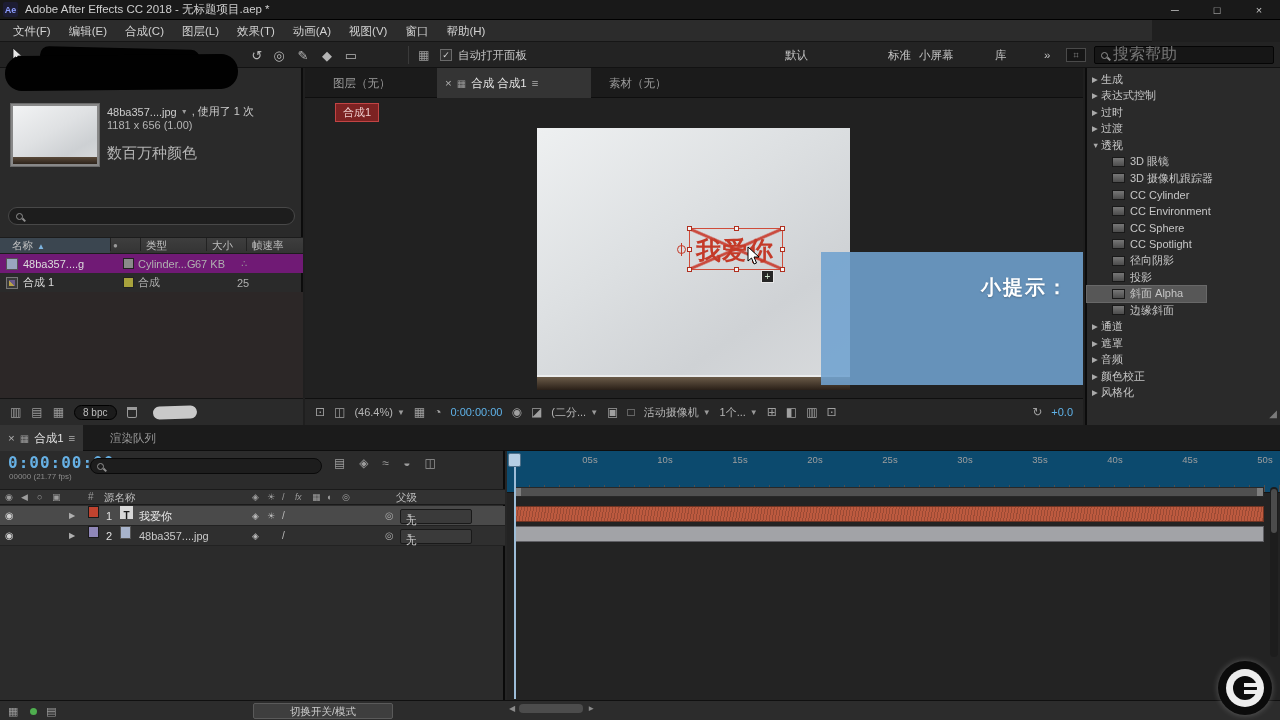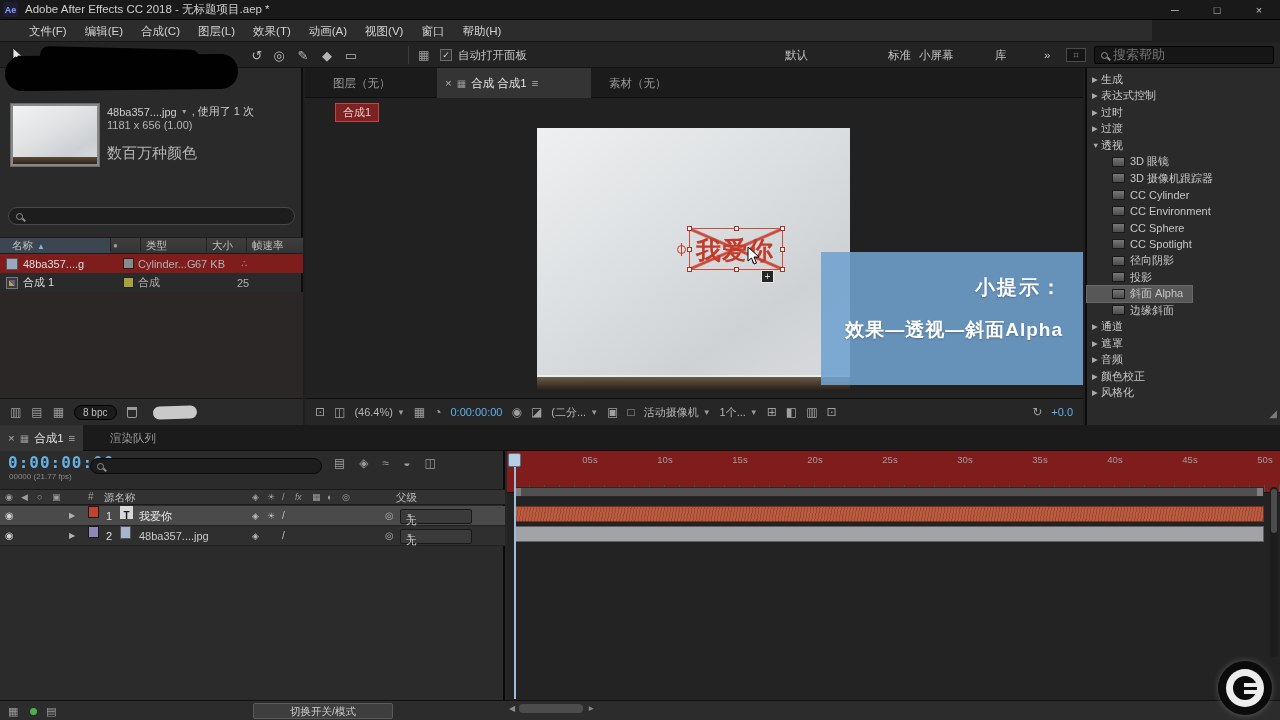--- a/index.html
+++ b/index.html
@@ -6,33 +6,33 @@
 html,body{width:1280px;height:720px}
 body{position:relative;overflow:hidden;background:#1f1f1f;font-family:"Liberation Sans","DejaVu Sans",sans-serif;font-size:12px;color:#c8c8c8}
 i{font-style:normal}
 
 #titlebar{position:absolute;left:0;top:0;width:1280px;height:20px;background:#191919;display:flex;align-items:center;border-bottom:1px solid #000}
 .ae-logo{width:15px;height:15px;margin-left:3px;background:#1d1d33;color:#8e9eff;font-size:9px;font-weight:bold;display:flex;align-items:center;justify-content:center;border-radius:2px}
 .tb-title{margin-left:7px;font-size:11.5px;color:#cfcfcf}
 #titlebar .sp{flex:1}
 .winbtn{width:42px;text-align:center;font-size:11px;color:#c4c4c4;line-height:20px}
 
-#menubar{position:absolute;left:0;top:20px;width:1152px;height:22px;background:#2c2c2c;border-bottom:1px solid #161616;display:flex;align-items:center;padding-left:20px}
+#menubar{position:absolute;left:0;top:20px;width:1152px;height:22px;background:#2c2c2c;border-bottom:1px solid #161616;display:flex;align-items:center;padding-left:4px}
 #menubar span{padding:0 9px;font-size:11.5px;color:#d2d2d2;line-height:22px}
 
 #toolbar{position:absolute;left:0;top:42px;width:1280px;height:26px;background:#232323;border-bottom:1px solid #121212}
 .tool{position:absolute;top:0;width:22px;height:26px;display:flex;align-items:center;justify-content:center;color:#b5b5b5;font-size:13px}
 #tb-sep{position:absolute;left:408px;top:4px;width:1px;height:18px;background:#3a3a3a}
 .tb-panel-ico{position:absolute;left:418px;top:0;line-height:26px;font-size:12px;color:#9a9a9a}
 .tb-check{position:absolute;left:440px;top:7px;width:12px;height:12px;background:#303030;border:1px solid #6a6a6a;color:#d8d8d8;font-size:9px;line-height:10px;text-align:center}
 .tb-check-label{position:absolute;left:458px;top:0;line-height:26px;font-size:11.5px;color:#c6c6c6}
 .ws{position:absolute;top:0;line-height:26px;font-size:11.5px;color:#c2c2c2}
 .tb-grid{position:absolute;left:1066px;top:6px;width:20px;height:14px;background:#161616;border:1px solid #4a4a4a;color:#9a9a9a;font-size:9px;text-align:center;line-height:12px}
 .tb-search{position:absolute;left:1094px;top:4px;width:180px;height:18px;background:#161616;border:1px solid #050505;border-radius:2px;display:flex;align-items:center;padding:0 6px;gap:5px}
-.tb-search input{background:none;border:none;outline:none;color:#9a9a9a;font-size:13px;width:140px;font-family:Liberation Serif, serif}
+.tb-search input{background:none;border:none;outline:none;color:#9a9a9a;font-size:16px;width:140px;font-family:Liberation Mono, monospace}
 .mag{width:7px;height:7px;border:1.5px solid #8f8f8f;border-radius:50%;position:relative;flex:none}
 .mag::after{content:"";position:absolute;width:4px;height:1.5px;background:#8f8f8f;right:-3.5px;bottom:-2px;transform:rotate(45deg)}
 
 .scrib1{position:absolute;left:5px;top:55px;width:233px;height:35px;background:#010101;border-radius:17px;transform:rotate(-.6deg);z-index:40}
 .scrib1b{position:absolute;left:40px;top:48px;width:160px;height:18px;background:#010101;border-radius:9px;transform:rotate(1.5deg);z-index:40}
 
 #project{position:absolute;left:0;top:68px;width:303px;height:357px;background:#2a2a2a;border-right:2px solid #0c0c0c}
 .pp-thumb{position:absolute;left:10px;top:35px;width:90px;height:64px;border:1px solid #6a6a6a;background:#888}
 .pp-thumb-img{position:absolute;inset:2px;background:linear-gradient(150deg,#f2f3f4 0%,#dfe1e3 45%,#cdd0d3 75%,#d8dadc 100%)}
 .pp-thumb-img::after{content:"";position:absolute;left:0;bottom:0;width:100%;height:7px;background:linear-gradient(#5a4a3a,#2e241c)}
@@ -43,21 +43,21 @@
 .pp-search{position:absolute;left:8px;top:139px;width:287px;height:18px;background:#1d1d1d;border:1px solid #484848;border-radius:9px;display:flex;align-items:center;padding:0 7px;gap:5px}
 .pp-search input{background:none;border:none;outline:none;width:240px;color:#999;font-size:11px;font-family:inherit}
 .pp-head{position:absolute;left:0;top:169px;width:303px;height:17px;background:linear-gradient(#3e3e3e,#343434);border-top:1px solid #1c1c1c;border-bottom:1px solid #1c1c1c;font-size:10.5px;color:#c0c0c0}
 .pp-head>span{position:absolute;top:0;line-height:15px}
 .ph-name{left:0;width:110px;padding-left:12px;background:#3b4650;height:15px}
 .ph-sort{color:#7db4e0;font-size:8px;margin-left:4px}
 .ph-dot{left:113px;font-size:8px;color:#9a9a9a}
 .ph-type{left:146px}.ph-size{left:212px}.ph-fps{left:252px}
 .ph-sep{position:absolute;top:1px;width:1px;height:13px;background:#222}
 .pp-row{position:absolute;left:0;width:303px;height:19px;display:flex;align-items:center;font-size:11px}
-.pp-row.pr1{top:186px;background:#7f1d1d}
+.pp-row.pr1{top:186px;background:#701a75}
 .pp-row.pr2{top:205px}
 .fico{width:12px;height:12px;margin-left:6px;background:#9aa7c0;border:1px solid #555;flex:none}
 .cico{width:12px;height:12px;margin-left:6px;background:#3a3a3a;border:1px solid #777;flex:none;position:relative}
 .cico::after{content:"";position:absolute;inset:2px;background:linear-gradient(45deg,#b8a24a 50%,#6a5a8a 50%)}
 .pp-row .nm{margin-left:5px;width:100px;color:#dcdcdc;overflow:hidden;white-space:nowrap}
 .pp-row .chip{width:11px;height:11px;border:1px solid #222;margin-right:4px;flex:none}
 .chip.g{background:#8a8a8a}.chip.y{background:#a8a23c}
 .pp-row .ty{width:57px;color:#b0b0b0;overflow:hidden;white-space:nowrap}
 .pp-row .sz{width:42px;color:#b0b0b0}
 .pp-row .fps{width:30px;color:#b0b0b0}
@@ -81,35 +81,35 @@
 .canvas::after{content:"";position:absolute;left:0;bottom:0;width:100%;height:13px;background:linear-gradient(#6a5a48,#2a2018);box-shadow:0 -2px 0 rgba(255,255,255,.5)}
 .canvas::before{content:"";position:absolute;left:0;bottom:13px;width:40px;height:30px;background:radial-gradient(closest-side at 0% 100%,rgba(60,50,40,.55),transparent)}
 .sel-text{position:absolute;left:152px;top:100px;width:94px;height:42px;border:1px solid rgba(205,60,40,.9)}
 .sel-text::before{content:"";position:absolute;inset:0;background:linear-gradient(to top right,transparent 47%,rgba(200,50,35,.85) 49% 51%,transparent 53%),linear-gradient(to bottom right,transparent 47%,rgba(200,50,35,.85) 49% 51%,transparent 53%)}
 .stx{position:absolute;left:6px;top:5px;font-size:25px;font-weight:bold;color:#c43a28;letter-spacing:1px;white-space:nowrap}
 .h{position:absolute;width:5px;height:5px;background:#f5f5f5;border:1px solid #b03020}
 .anchor{position:absolute;left:-13px;top:16px;width:9px;height:9px;border:1.5px solid #c43a28;border-radius:50%}
 .anchor::after{content:"";position:absolute;left:2.5px;top:-3px;width:1.5px;height:13px;background:#c43a28}
 .cursor{position:absolute;left:210px;top:118px;z-index:5}
 .dupbox{position:absolute;left:224px;top:142px;width:13px;height:13px;background:#262626;border:1px solid #e8e8e8;color:#cfe8cf;font-size:10px;line-height:11px;text-align:center;z-index:5}
-.tooltip{position:absolute;left:516px;top:184px;width:262px;height:133px;background:rgba(112,162,207,.88);z-index:6;text-align:right;padding:22px 20px 0 0;color:#fff}
+.tooltip{position:absolute;left:516px;top:184px;width:262px;height:133px;background:rgba(112,162,207,.88);z-index:6;text-align:right;padding:22px 14px 0 0;color:#fff}
 .tip-t{font-size:20px;font-weight:bold;letter-spacing:2px;margin-bottom:16px;text-shadow:0 1px 2px rgba(0,0,0,.25)}
 .tip-b{font-size:19px;font-weight:bold;letter-spacing:1px;text-shadow:0 1px 2px rgba(0,0,0,.25)}
 .vw-bar{position:absolute;left:0;top:330px;width:100%;height:27px;background:#262626;border-top:1px solid #0f0f0f;display:flex;align-items:center;gap:9px;padding:0 10px;font-size:11px;color:#b5b5b5;white-space:nowrap}
 .vw-bar .ic{color:#a0a0a0;font-size:12px}
 .vw-bar .tc{color:#5fb2e8}
 .vw-bar .dd{color:#9a9a9a;font-size:8px;margin-left:-5px}
 .vw-bar .exp{color:#5fb2e8}
 .vw-bar .spacer{flex:1}
 
 #effects{position:absolute;left:1085px;top:68px;width:195px;height:357px;background:#2a2a2a;border-left:2px solid #0c0c0c;padding-top:3px}
 .fx-row{height:16.5px;display:flex;align-items:center;font-size:11px;color:#c6c6c6;white-space:nowrap}
 .fx-row .tw{width:9px;margin-left:5px;font-size:7.5px;color:#aaa;flex:none}
 .fx-row.c{padding-left:25px;gap:5px}
-.fx-row.c.sel{background:#575757;width:max-content;padding-right:9px;outline:1px solid #686868}
+.fx-row.c.sel{background:#575757;width:max-content;padding-right:23px;outline:1px solid #686868}
 .fxi{width:13px;height:10px;background:linear-gradient(#777,#4c4c4c);border:1px solid #191919;flex:none}
 .grip{position:absolute;right:3px;bottom:6px;color:#7a7a7a;font-size:10px}
 
 #timeline{position:absolute;left:0;top:425px;width:1280px;height:275px;background:#262626}
 .tl-tabs{position:absolute;left:0;top:0;width:100%;height:26px;background:#1b1b1b;border-bottom:1px solid #0e0e0e}
 .tl-tab{position:absolute;left:0;top:0;height:26px;background:#343434;display:flex;align-items:center;gap:5px;padding:0 8px;font-size:11.5px;color:#e2e2e2}
 .tl-tab .x,.tl-tab .mn{color:#b0b0b0}
 .tl-tab .pic{font-size:10px;color:#9a9a9a}
 .tl-queue{position:absolute;left:110px;line-height:26px;font-size:11.5px;color:#9a9a9a}
 .tl-left{position:absolute;left:0;top:26px;width:505px;height:249px;background:#2b2b2b;border-right:2px solid #0a0a0a}
@@ -138,21 +138,21 @@
 .tr-fbadge{left:120px;top:3.5px;width:11px;height:13px;background:#a8b4cc;border:1px solid #555}
 .tr-name{left:139px;color:#ececec}
 .row2 .tr-name{color:#c9c9c9}
 .tr-sw1{left:252px;color:#b9b9b9;font-size:9px}
 .tr-sw2{left:267px;color:#b9b9b9;font-size:9px}
 .tr-sw3{left:282px;color:#b9b9b9;font-size:10px}
 .tr-pw{left:385px;color:#a8a8a8;font-size:10px}
 .tr-drop{position:absolute;left:400px;top:2.5px;width:72px;height:15px;background:#3a3a3a;border:1px solid #191919;border-radius:2px;font-size:10.5px;color:#cfcfcf;display:flex;align-items:center;justify-content:space-between;padding:0 5px}
 .tr-drop .da{font-size:7px;color:#9a9a9a;position:static}
 .tl-right{position:absolute;left:507px;top:26px;width:773px;height:249px;background:#232323}
-.ruler{position:absolute;left:0;top:0;width:100%;height:42px;background:#7f1d1d;border-bottom:1px solid #151515}
+.ruler{position:absolute;left:0;top:0;width:100%;height:42px;background:#0c4a6e;border-bottom:1px solid #151515}
 .rl{position:absolute;top:3px;width:28px;text-align:center;font-size:9.5px;color:#9e9e9e}
 .ticks{position:absolute;left:0;bottom:0;width:100%;height:7px;background:repeating-linear-gradient(90deg,#4e4e4e 0 1px,transparent 1px 15px);background-position:7px 0}
 .workarea{position:absolute;left:7px;top:36px;width:750px;height:10px;background:#505050;border:1px solid #282828}
 .workarea::before,.workarea::after{content:"";position:absolute;top:0;width:6px;height:100%;background:#7e7e7e}
 .workarea::before{left:0}.workarea::after{right:0}
 .bar{position:absolute;left:7px;width:750px;height:16px}
 .b1{top:55px;background:#bd5a3f;background-image:repeating-linear-gradient(100deg,rgba(0,0,0,.18) 0 1px,transparent 1px 3px);border:1px solid #6f3322}
 .b2{top:75px;background:#a2a3a7;border:1px solid #5f5f64}
 .cti{position:absolute;left:1px;top:2px;width:13px;height:246px;z-index:5}
 .cti::after{content:"";position:absolute;left:6px;top:14px;width:2px;height:232px;background:#9dbdd8}
@@ -310,21 +310,20 @@
       <i class="h" style="right:-3px;bottom:-3px"></i>
       <span class="anchor"></span>
     </div>
     <svg class="cursor" width="13" height="19" viewBox="0 0 13 19">
         <path d="M1 1 L1 15 L4.5 12 L7 18 L9.5 17 L7 11 L12 11 Z" fill="#fff" stroke="#000" stroke-width="1"></path>
       </svg>
     <span class="dupbox">+</span>
   </div>
   <div class="tooltip">
     <div class="tip-t">小提示：</div>
-    <div class="tip-b">效果—透视—斜面Alpha</div>
   </div>
   <div class="vw-bar">
     <span class="ic">⊡</span>
     <span class="ic">◫</span>
     <span>(46.4%)</span>
       <span class="dd">▼</span>
     <span class="ic">▦</span>
     <span class="ic">◔</span>
     <span class="tc">0:00:00:00</span>
     <span class="ic">◉</span>

